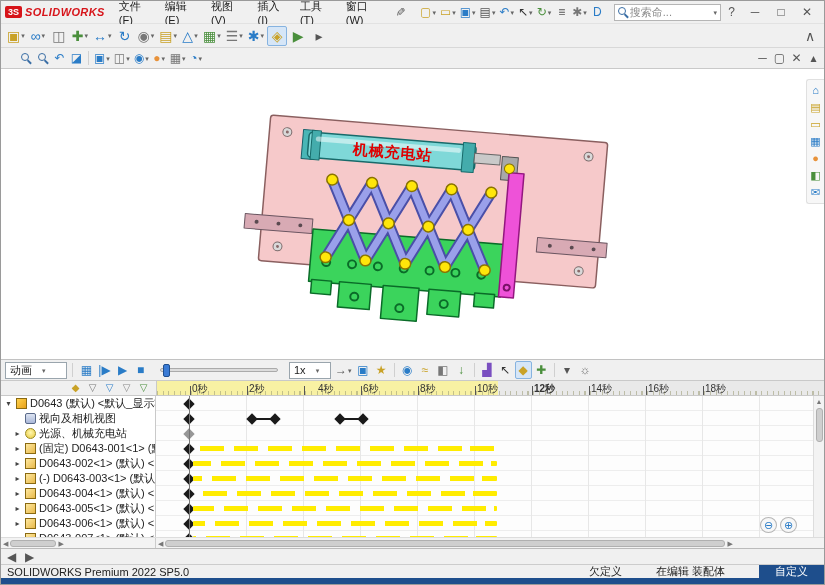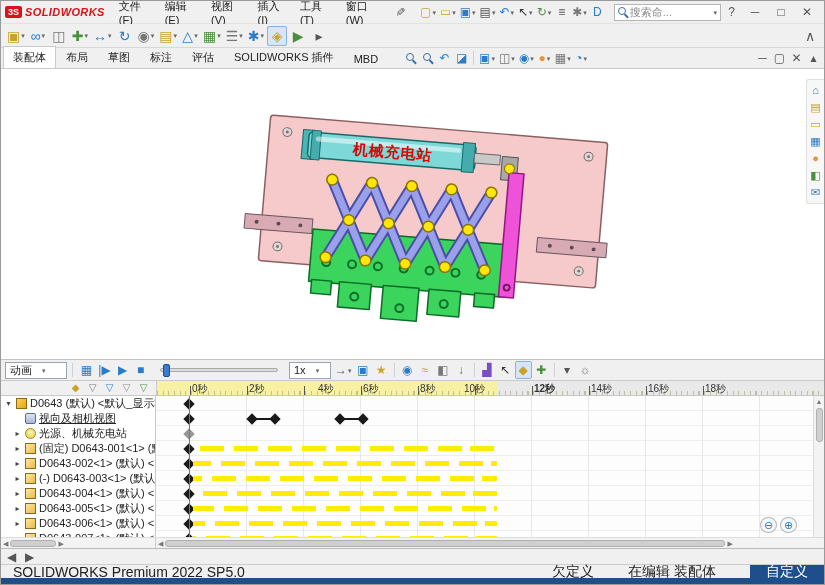--- a/index.html
+++ b/index.html
@@ -102,21 +102,21 @@
 .hthumb.small{width:46px}
 .hthumb.long{flex:1;max-width:560px}
 
 
 .doctabs{height:16px;background:#f0f0f0;border-top:1px solid #bbb;display:flex;align-items:stretch;padding-left:2px}
 .doctabs .nav{display:flex;align-items:center;gap:1px;padding-right:4px}
 .doctabs .tab{padding:1px 10px;background:#e2e2e2;border:1px solid #b5b5b5;border-top:none;font-size:11px;white-space:nowrap}
 .doctabs .tab.active{background:#fff}
 
 
-.statusbar{height:14px;background:#f0f0f0;border-top:1px solid #ccc;display:flex;align-items:center;padding-left:12px;font-size:14px}
+.statusbar{height:14px;background:#f0f0f0;border-top:1px solid #ccc;display:flex;align-items:center;padding-left:6px;font-size:11px}
 .statusbar .spacer{flex:1}
 .statusbar .st{margin-right:34px;white-space:nowrap}
 .cust{height:100%;display:flex;align-items:center;padding:0 16px;color:#fff;white-space:nowrap}
 .bluestrip{height:6px;width:100%}
 </style>
 </head>
 <body>
 
 <div class="app">
 
@@ -254,29 +254,20 @@
         <span class="icon">
           <span class="g" style="color: rgb(85, 85, 85);">▸</span>
         </span>
         <span class="icon">
           <span class="g" style="color: rgb(85, 85, 85);">∧</span>
         </span>
       </div>
   </div>
 
   <div class="ribbonrow">
-    <div class="rtabs">
-        <span class="tab active">装配体</span>
-        <span class="tab">布局</span>
-        <span class="tab">草图</span>
-        <span class="tab">标注</span>
-        <span class="tab">评估</span>
-        <span class="tab">SOLIDWORKS 插件</span>
-        <span class="tab">MBD</span>
-      </div>
     <div class="headsup">
         <span class="icon">
           <span class="magshape"></span>
         </span>
         <span class="icon">
           <span class="magshape"></span>
         </span>
         <span class="icon">
           <span class="g" style="color: rgb(42, 124, 199);">↶</span>
         </span>
@@ -561,40 +552,40 @@
         <div class="rlabel" style="left: 35px;">0秒</div>
         <div class="rtick" style="left: 90px;"></div>
         <div class="rlabel" style="left: 92px;">2秒</div>
         <div class="rtick" style="left: 147px;"></div>
         <div class="rlabel" style="left: 161px;">4秒</div>
         <div class="rtick" style="left: 204px;"></div>
         <div class="rlabel" style="left: 206px;">6秒</div>
         <div class="rtick" style="left: 261px;"></div>
         <div class="rlabel" style="left: 263px;">8秒</div>
         <div class="rtick" style="left: 318px;"></div>
-        <div class="rlabel" style="left: 307px;">10秒</div>
+        <div class="rlabel" style="left: 320px;">10秒</div>
         <div class="rtick" style="left: 375px;"></div>
         <div class="rlabel" style="left: 377px; font-weight: bold;">12秒</div>
         <div class="rtick" style="left: 432px;"></div>
         <div class="rlabel" style="left: 434px;">14秒</div>
         <div class="rtick" style="left: 489px;"></div>
         <div class="rlabel" style="left: 491px;">16秒</div>
         <div class="rtick" style="left: 546px;"></div>
         <div class="rlabel" style="left: 548px;">18秒</div>
       </div>
   </div>
 
   <div class="motionrows">
     <div class="tree" id="motion-tree">
         <div class="trow">
           <span class="texp">▾</span>
           <span class="ticon assembly"></span>
           <span class="tlabel">D0643 (默认) &lt;默认_显示状态</span>
         </div>
-        <div class="trow" style="padding-left: 12px; text-decoration: underline;">
+        <div class="trow" style="padding-left: 12px;">
           <span class="texp"></span>
           <span class="ticon camera"></span>
           <span class="tlabel">视向及相机视图</span>
         </div>
         <div class="trow" style="padding-left: 12px;">
           <span class="texp">▸</span>
           <span class="ticon lights"></span>
           <span class="tlabel">光源、机械充电站</span>
         </div>
         <div class="trow" style="padding-left: 12px;">

